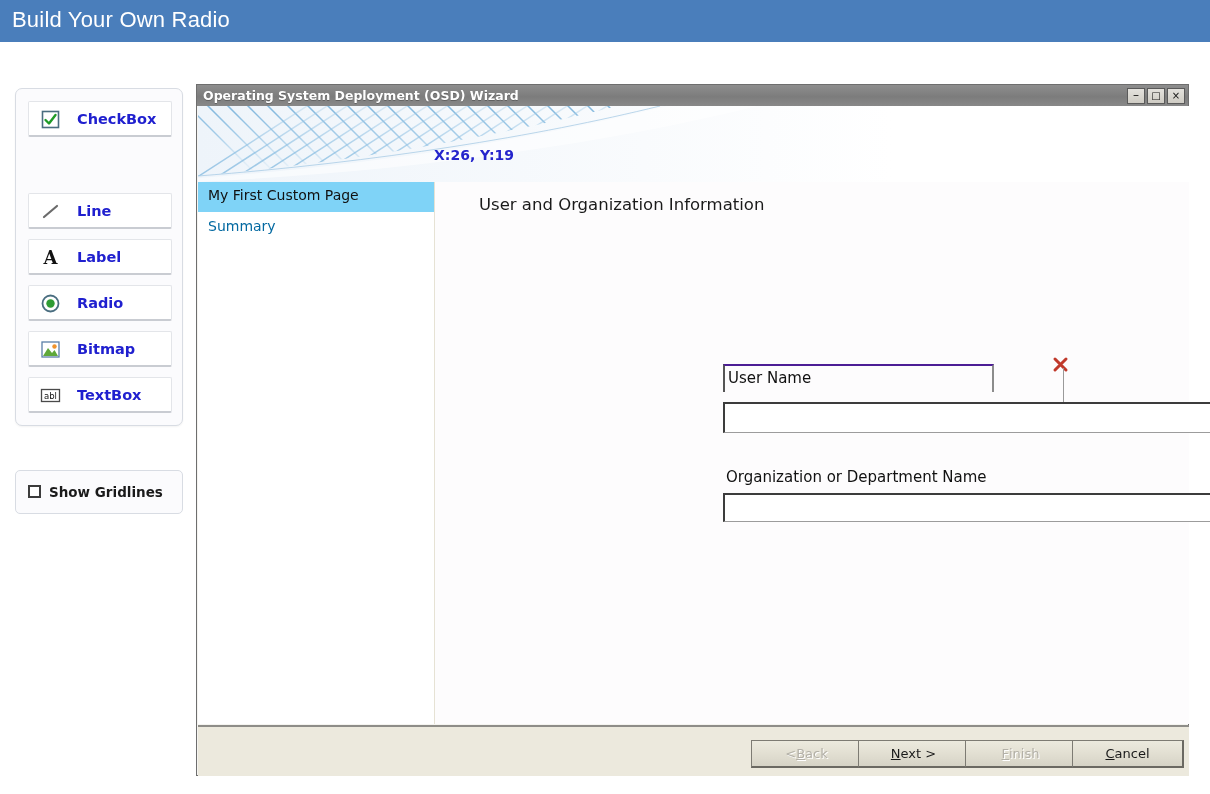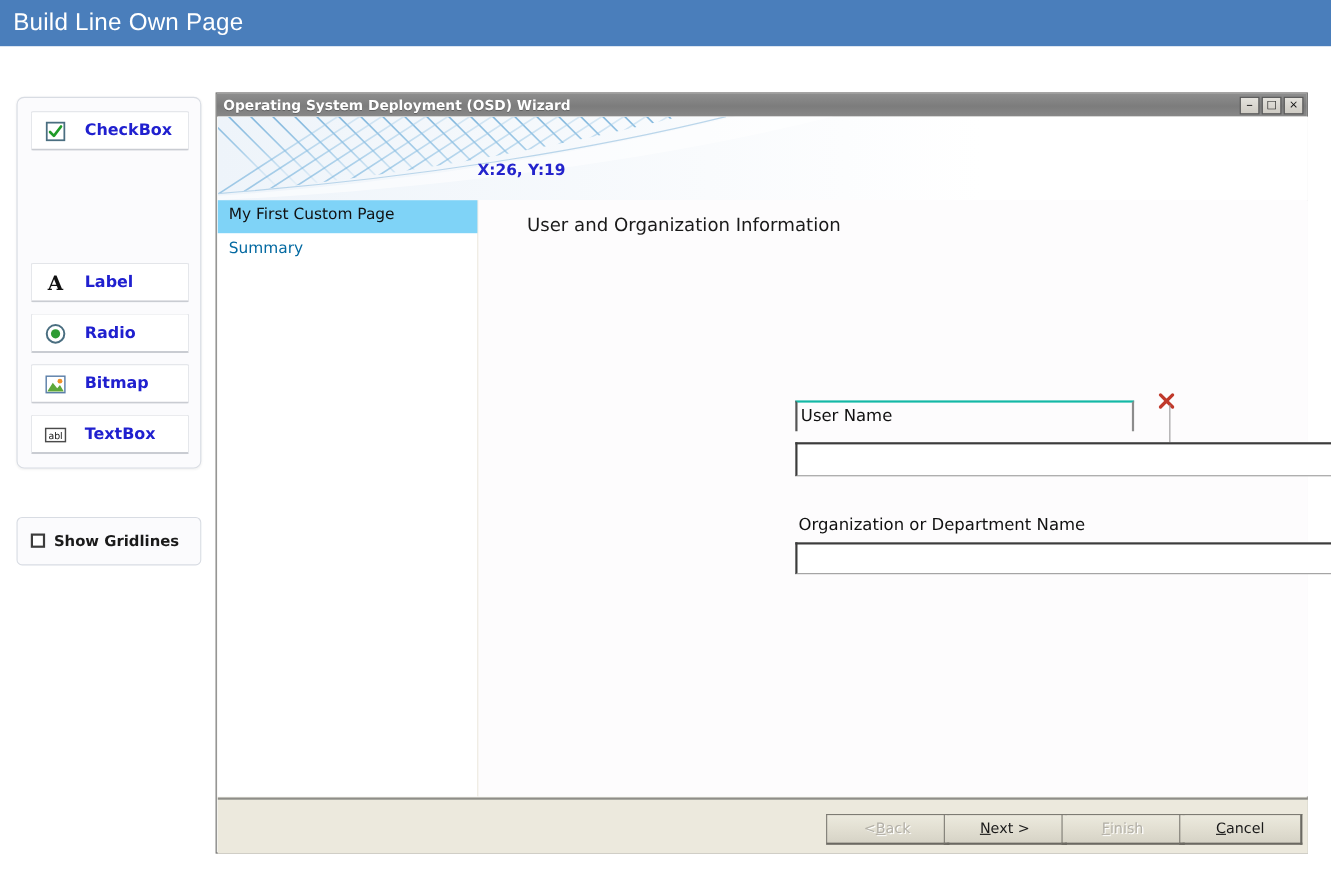--- a/index.html
+++ b/index.html
@@ -260,23 +260,23 @@
     top: 3px;
     font-size: 15px;
     color: #111111;
     white-space: nowrap;
     font-family: "DejaVu Sans", sans-serif;
   }
   
   #username-label {
     left: 288px;
     top: 182px;
-    width: 308px;
+    width: 271px;
     height: 28px;
-    border-top: 2px solid #14b8a6;
+    border-top: 2px solid #4c1d95;
     border-left: 2px solid #555555;
     border-right: 2px solid #8c8c8c;
   }
   #org-label {
     left: 288px;
     top: 283px;
     width: 320px;
     height: 24px;
   }
 
@@ -372,36 +372,44 @@
     white-space: nowrap;
   }
   .wz-btn.disabled { cursor: default; }
   .wz-btn.disabled .bl { color: #b3b0a7; text-shadow: 1px 1px 0 #ffffff; }
   .wz-btn u { text-decoration: underline; }
 </style>
 </head>
 <body>
 
 <div id="page-header">
-  <div class="title">Build Line Own Page</div>
+  <div class="title">Build Your Own Radio</div>
 </div>
 
 <div id="toolbox">
 
   <div class="tool-item" style="top:12px;">
     <span class="ticon">
       <svg width="21" height="21" viewBox="0 0 21 21">
         <rect x="2.5" y="2.5" width="16" height="16" fill="#ffffff" stroke="#4a6e80" stroke-width="1.6"></rect>
         <path d="M5.5 11 L9 14.5 L15.5 6" fill="none" stroke="#1f9b28" stroke-width="2.4" stroke-linecap="round" stroke-linejoin="round"></path>
       </svg>
     </span>
     <span class="tlabel">CheckBox</span>
   </div>
 
 
+  <div class="tool-item" style="top:104px;">
+    <span class="ticon">
+      <svg width="21" height="21" viewBox="0 0 21 21">
+        <line x1="4" y1="16" x2="17" y2="5" stroke="#6b6b6b" stroke-width="2.2" stroke-linecap="round"></line>
+      </svg>
+    </span>
+    <span class="tlabel">Line</span>
+  </div>
 
   <div class="tool-item" style="top:150px;">
     <span class="ticon">
       <svg width="21" height="21" viewBox="0 0 21 21">
         <text x="10.5" y="17" font-family="DejaVu Serif, serif" font-size="18" font-weight="bold" fill="#111111" text-anchor="middle">A</text>
       </svg>
     </span>
     <span class="tlabel">Label</span>
   </div>
 

